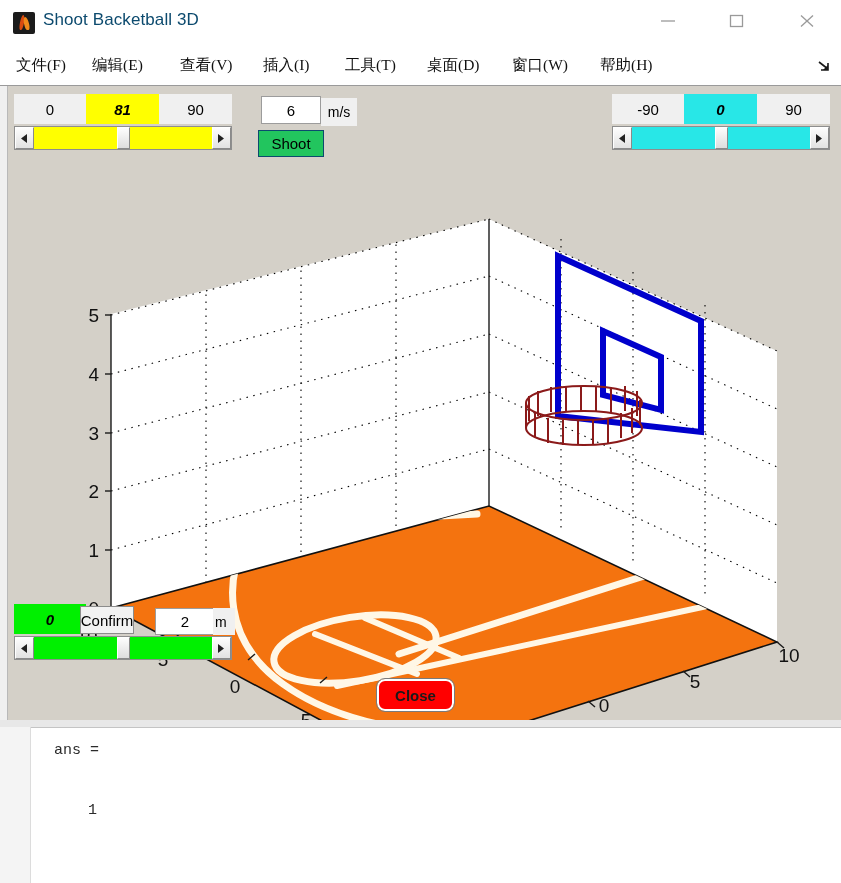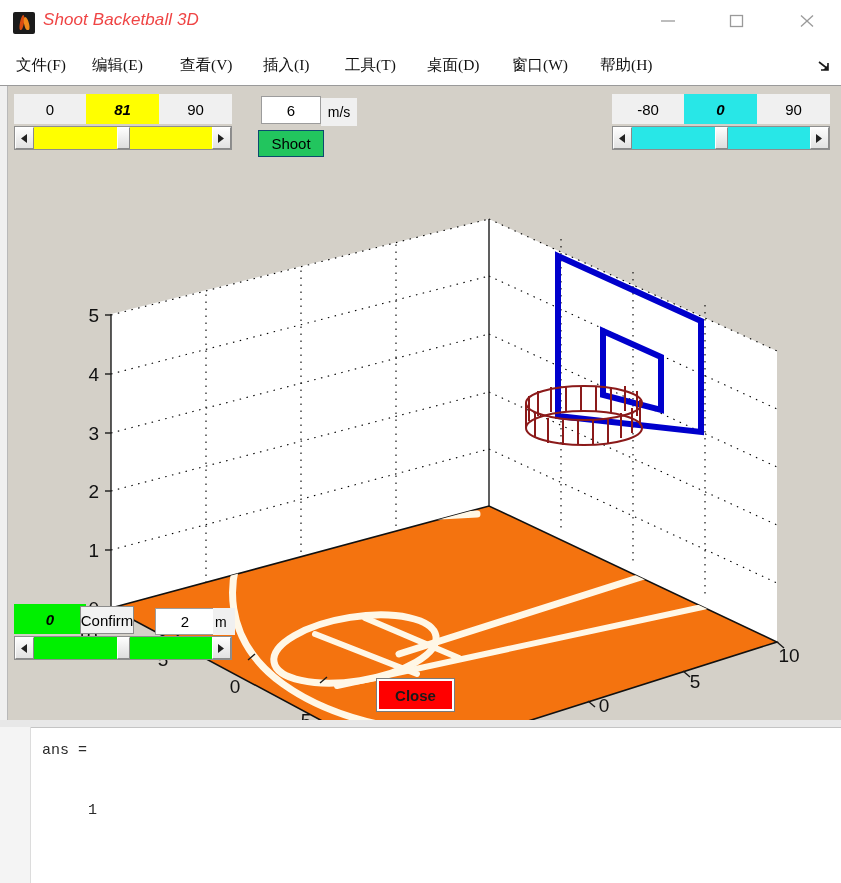--- a/index.html
+++ b/index.html
@@ -31,23 +31,22 @@
     border-radius: 50% 50% 40% 40%;
   }
   #app-icon .flameB {
     position: absolute; left: 11px; top: 5px; width: 5px; height: 13px;
     background: #f08a1c;
     transform: skewX(12deg);
     border-radius: 50% 50% 40% 40%;
   }
   #title-text {
     position: absolute; left: 43px; top: 10px;
-    font-size: 17px; color: #ef4444; letter-spacing: .1px;
+    font-size: 17px; color: #0c4a6e; letter-spacing: .1px;
     white-space: nowrap;
-    font-style: italic;
   }
   .winbtn {
     position: absolute; top: 0; width: 46px; height: 40px;
     cursor: default;
   }
   .winbtn svg { position: absolute; left: 14px; top: 13px; }
   #btn-min { left: 645px; }
   #btn-max { left: 714px; }
   #btn-close { left: 784px; }
 
@@ -381,21 +380,21 @@
             </svg>
         </div>
       </div>
     </div>
 
     <div class="edit-box" style="left:261px; top:10px; width:60px; height:28px;">6</div>
     <div class="unit-label" style="left:321px; top:12px; width:36px; height:28px;">m/s</div>
     <div class="push-btn" style="left:258px; top:44px; width:66px; height:27px;">Shoot</div>
 
     <div class="slider-panel" style="left:612px; top:8px; width:218px; height:62px;">
-      <div class="sl-readout sl-min" style="left:0;    width:72px;">-80</div>
+      <div class="sl-readout sl-min" style="left:0;    width:72px;">-90</div>
       <div class="sl-readout sl-val" style="left:72px; width:73px; background:#28e7e7;">0</div>
       <div class="sl-readout sl-max" style="left:145px; width:73px;">90</div>
       <div class="sl-bar" style="left:0; top:32px; width:218px;">
         <div class="sl-arrow">
           <svg width="7" height="9" viewBox="0 0 7 9">
               <polygon points="6,0 6,9 0,4.5" fill="#222"></polygon>
             </svg>
         </div>
         <div class="sl-track">
           <div class="sl-fillL" style="background:#28e7e7;"></div>
@@ -428,26 +427,26 @@
               <polygon points="0,0 0,9 6,4.5" fill="#222"></polygon>
             </svg>
         </div>
       </div>
     </div>
 
     <div class="push-btn plain" style="left:80px; top:520px; width:54px; height:28px;">Confirm</div>
     <div class="edit-box" style="left:155px; top:522px; width:60px; height:27px;">2</div>
     <div class="unit-label" style="left:213px; top:522px; width:22px; height:27px; justify-content:flex-start; padding-left:2px;">m</div>
 
-    <div id="btn-close-red" style="left:377px; top:593px; width:77px; height:32px;">Close</div>
+    <div id="btn-close-red" style="left:377px; top:593px; width:77px; height:32px;border-radius:8px;">Close</div>
 
   </div>
 
   <div id="console">
     <div id="console-strip"></div>
     <div id="console-gutter"></div>
 
-    <div class="console-line" style="top:22px;">ans =</div>
+    <div class="console-line" style="top:22px;margin-left:12px;">ans =</div>
     <div class="console-line" style="top:82px; left:88px;">1</div>
 
   </div>
 
 </div>
 
 </body></html>

